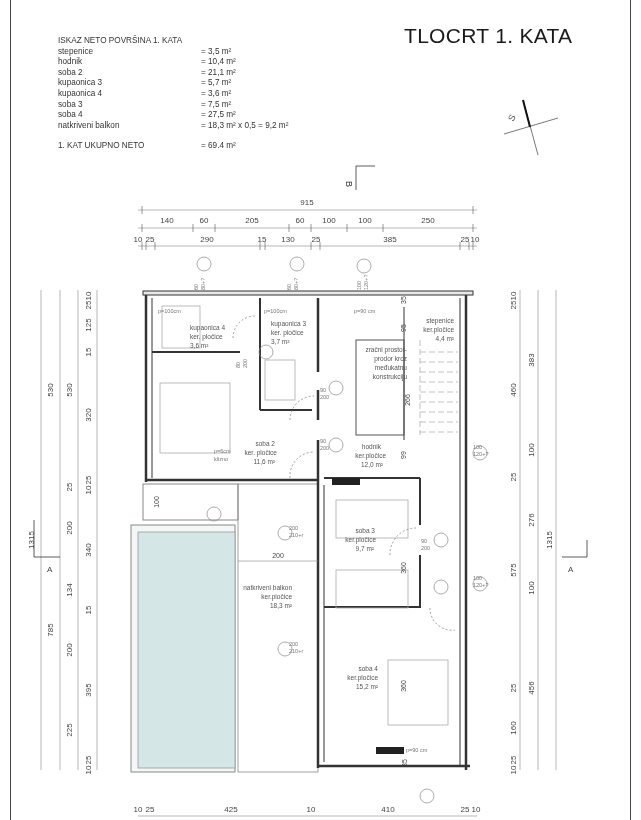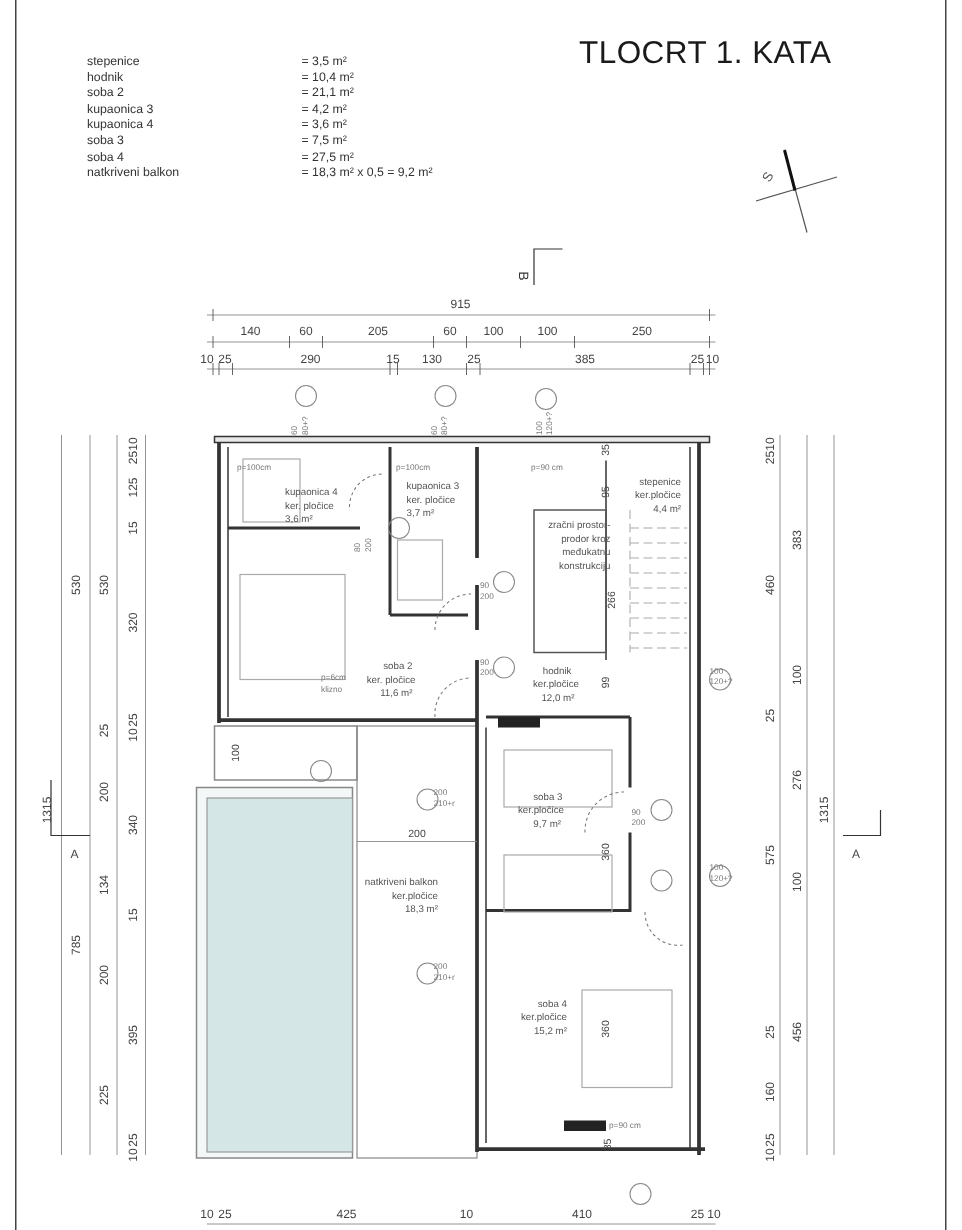--- a/index.html
+++ b/index.html
@@ -3,62 +3,67 @@
 <meta charset="utf-8">
 <style>
   html,body{margin:0;padding:0;background:#fff;}
   body{width:641px;height:820px;position:relative;overflow:hidden;font-family:"Liberation Sans",sans-serif;color:#333;}
   .frame-line{position:absolute;top:0;bottom:0;width:1px;background:#444;}
   .legend{position:absolute;left:58px;top:36px;font-size:8.2px;line-height:10.6px;color:#333;}
   .legend .row{display:flex;}
   .legend .k{width:143px;}
   .legend .title{margin-bottom:0;}
   .legend .total{margin-top:10px;}
-  .page-title{position:absolute;left:386px;top:24px;font-size:21px;letter-spacing:0.3px;color:#1a1a1a;}
+  .page-title{position:absolute;left:404px;top:24px;font-size:21px;letter-spacing:0.3px;color:#1a1a1a;}
   svg text{font-family:"Liberation Sans",sans-serif;}
   .drawing{position:absolute;left:0;top:0;}
 </style>
 </head>
 <body>
 
 <div class="frame-line" style="left:10px;"></div>
 <div class="frame-line" style="left:630px;"></div>
 
 <div class="legend">
+  <div class="title">ISKAZ NETO POVRŠINA 1. KATA</div>
   <div class="row">
       <span class="k">stepenice</span>
       <span>= 3,5 m²</span>
     </div>
   <div class="row">
       <span class="k">hodnik</span>
       <span>= 10,4 m²</span>
     </div>
   <div class="row">
       <span class="k">soba 2</span>
       <span>= 21,1 m²</span>
     </div>
   <div class="row">
       <span class="k">kupaonica 3</span>
-      <span>= 4,2 m²</span>
+      <span>= 5,7 m²</span>
     </div>
   <div class="row">
       <span class="k">kupaonica 4</span>
       <span>= 3,6 m²</span>
     </div>
   <div class="row">
       <span class="k">soba 3</span>
       <span>= 7,5 m²</span>
     </div>
   <div class="row">
       <span class="k">soba 4</span>
       <span>= 27,5 m²</span>
     </div>
   <div class="row">
       <span class="k">natkriveni balkon</span>
       <span>= 18,3 m² x 0,5 = 9,2 m²</span>
+    </div>
+  <div class="row total">
+      <span class="k">1. KAT UKUPNO NETO</span>
+      <span>= 69.4 m²</span>
     </div>
 </div>
 
 <div class="page-title">TLOCRT 1. KATA</div>
 
 <svg class="drawing" width="641" height="820" viewBox="0 0 641 820" xmlns="http://www.w3.org/2000/svg">
 
   <g stroke="#555" fill="none">
     <line x1="504" y1="134" x2="558" y2="118" stroke-width="0.8"></line>
     <line x1="523" y1="100" x2="538" y2="155" stroke-width="0.8"></line>

